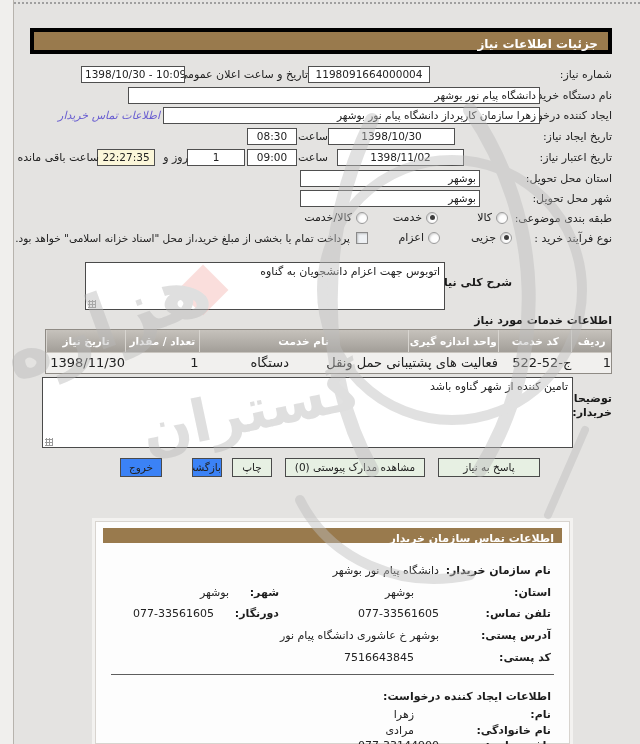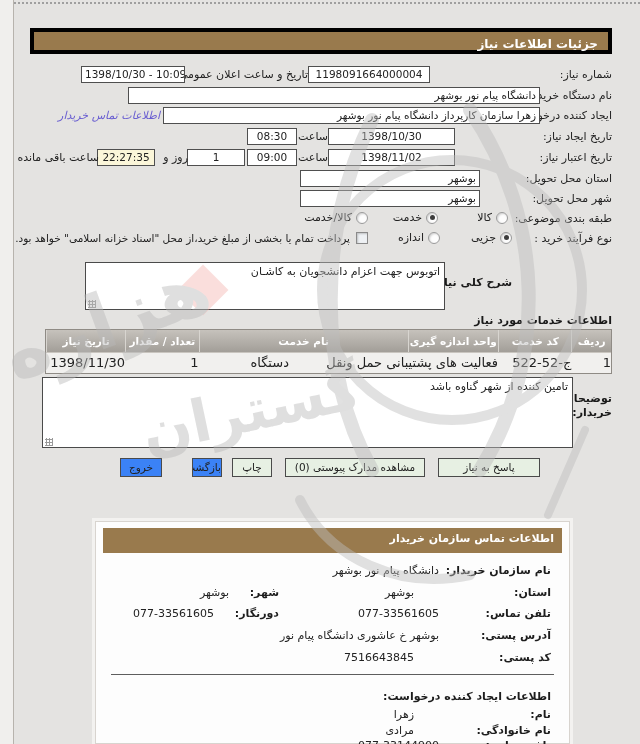--- a/index.html
+++ b/index.html
@@ -44,21 +44,21 @@
   .trow .c{line-height:20px;text-align:right;font-size:13px;box-sizing:border-box;}
   .c.w1{width:7%;}.c.w2{width:13%;}.c.w3{width:37%;}.c.w4{width:16%;}.c.w5{width:13%;}.c.w6{width:14%;}
   .ltrcell{direction:ltr;}
   .btnrow{position:absolute;left:15px;right:28px;top:458px;height:20px;}
   .btn{position:absolute;top:0;height:19px;line-height:17px;border:1px solid #4a4a4a;
     background:#e7f0e3;font-size:10.5px;text-align:center;cursor:pointer;box-sizing:border-box;
     white-space:nowrap;overflow:hidden;}
   .btn.pink{background:#3b82f6;}
   .panel{position:absolute;left:95px;top:521px;width:475px;height:223px;background:#fdfdfd;
     border:1px solid #d8d4cf;box-shadow:0 0 0 3px #f3f2f0;box-sizing:border-box;}
-  .panel-header{position:absolute;left:7px;right:7px;top:6px;height:25px;background:#997a4d;
+  .panel-header{position:absolute;left:7px;right:7px;top:6px;height:15px;background:#997a4d;
     color:#fff;font-weight:bold;line-height:22px;padding-right:8px;box-sizing:border-box;}
   .crow{position:absolute;right:10px;left:10px;height:16px;}
   .clab{position:absolute;right:8px;top:0;font-weight:bold;color:#1d1d1d;white-space:nowrap;}
   .cval{position:absolute;top:0;white-space:nowrap;direction:rtl;}
   .phone{direction:ltr;}
   .phr{position:absolute;left:15px;right:15px;border-top:1px solid #5e5e5e;}
   .wm{position:absolute;top:0;left:0;pointer-events:none;opacity:.45;}
 </style>
 </head>
 <body>
@@ -90,21 +90,21 @@
 
   <div class="row" style="top:128px">
     <span class="lab">تاریخ ایجاد نیاز:</span>
     <span class="ibox" style="right:157px;width:119px">1398/10/30</span>
     <span class="ptext" style="right:284px">ساعت</span>
     <span class="ibox" style="right:315px;width:42px">08:30</span>
   </div>
 
   <div class="row" style="top:149px">
     <span class="lab">تاریخ اعتبار نیاز:</span>
-    <span class="ibox" style="right:157px;width:119px">1398/11/02</span>
+    <span class="ibox" style="right:148px;width:119px">1398/11/02</span>
     <span class="ptext" style="right:284px">ساعت</span>
     <span class="ibox" style="right:315px;width:42px">09:00</span>
     <span class="ibox" style="right:367px;width:50px">1</span>
     <span class="ptext" style="right:424px">روز و</span>
     <span class="ibox yellow" style="right:457px;width:50px">22:27:35</span>
     <span class="ptext" style="right:513px">ساعت باقی مانده</span>
   </div>
 
   <div class="row" style="top:170px">
     <span class="lab">استان محل تحویل:</span>
@@ -133,29 +133,29 @@
   </div>
 
   <div class="row" style="top:230px">
     <span class="lab">نوع فرآیند خرید :</span>
     <span class="opt" style="right:100px">
       <span class="radio checked"></span>
       <span>جزیی</span>
     </span>
     <span class="opt" style="right:172px">
       <span class="radio"></span>
-      <span>اندازه</span>
+      <span>اعزام</span>
     </span>
     <span class="cbox" style="right:244px"></span>
     <span class="ptext" style="right:262px;font-size:10.5px">پرداخت تمام یا بخشی از مبلغ خرید،از محل "اسناد خزانه اسلامی" خواهد بود.</span>
   </div>
 
   <span class="sec-title boldlab" style="top:276px;right:128px">شرح کلی نیاز:</span>
   <div class="tbox" style="right:195px;width:360px;top:262px;height:48px">
-    <span>اتوبوس جهت اعزام دانشجویان به کاشـان</span>
+    <span>اتوبوس جهت اعزام دانشجویان به گناوه</span>
     <span class="grip"></span>
   </div>
 
   <span class="sec-title" style="top:314px">اطلاعات خدمات مورد نیاز</span>
   <div class="tbl">
     <div class="thead">
       <span class="c w1">ردیف</span>
       <span class="c w2">کد خدمت</span>
       <span class="c w4">واحد اندازه گیری</span>
       <span class="c w3">نام خدمت</span>

